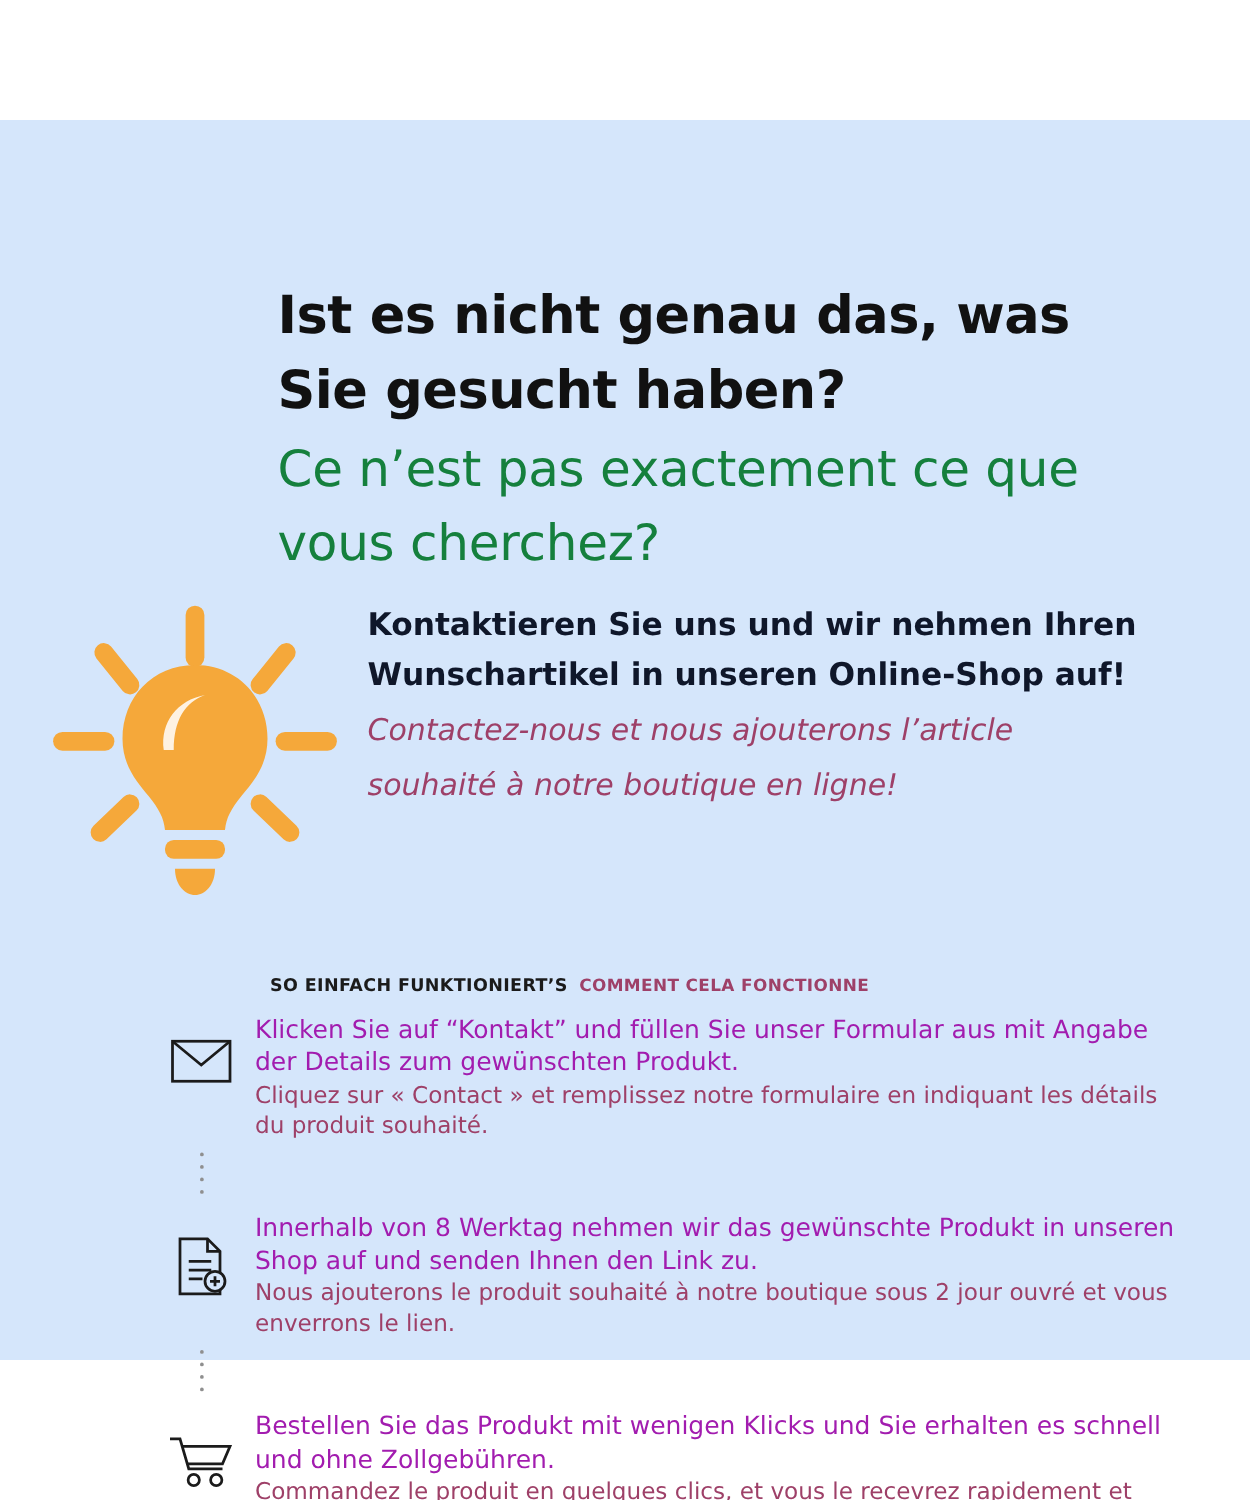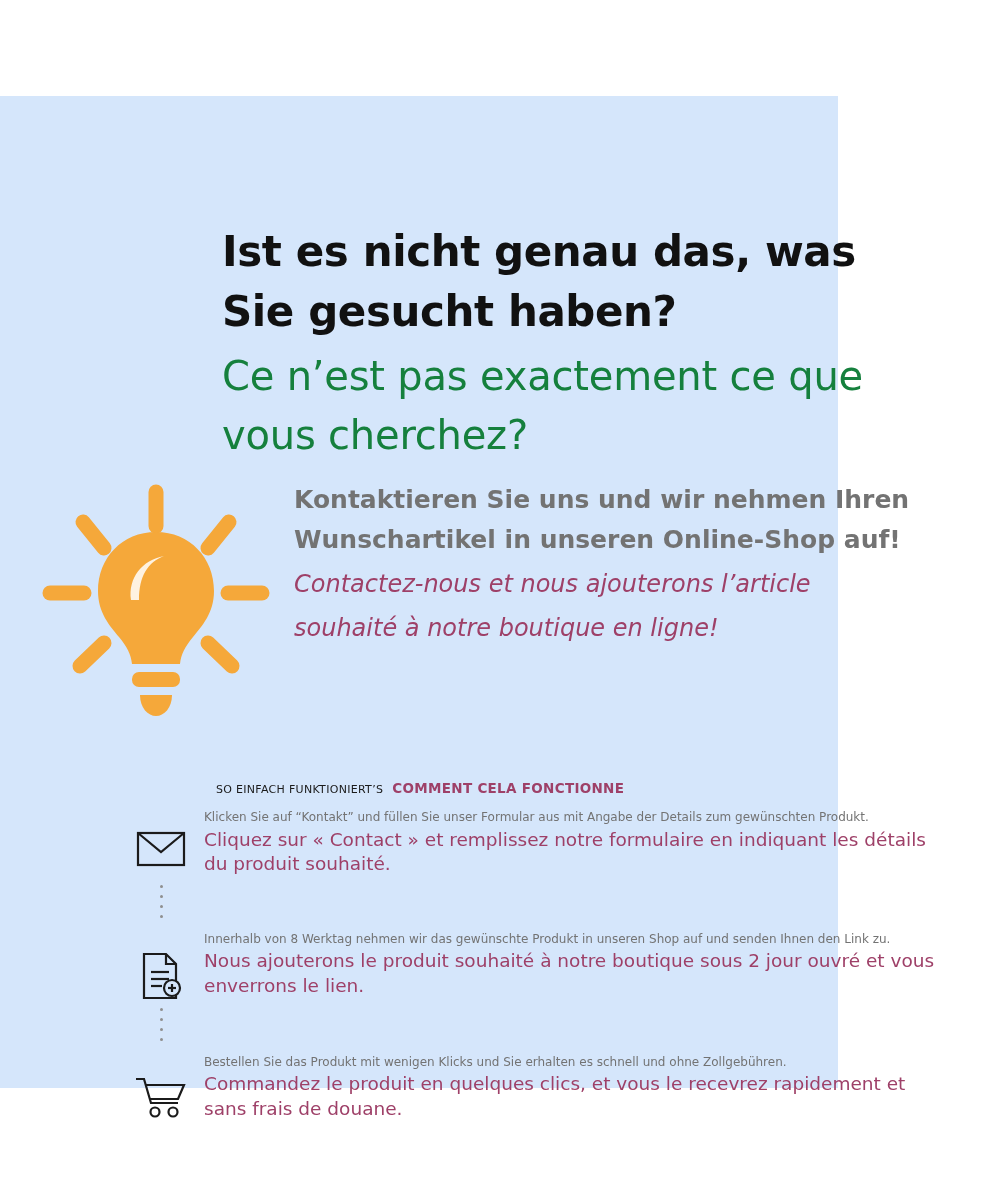--- a/index.html
+++ b/index.html
@@ -10,21 +10,21 @@
     width: 1000px;
     height: 1200px;
     background: #ffffff;
     font-family: "DejaVu Sans", sans-serif;
     overflow: hidden;
   }
   .banner {
     position: absolute;
     left: 0;
     top: 96px;
-    width: 838px;
+    width: 1000px;
     height: 992px;
     background: #d5e6fb;
   }
 
   
   .headline {
     position: absolute;
     left: 222px;
     top: 126px;
     width: 700px;
@@ -48,21 +48,21 @@
   
   .subblock {
     position: absolute;
     left: 294px;
     top: 384px;
     width: 620px;
   }
   .subblock .de {
     font-size: 25px;
     font-weight: bold;
-    color: #737373;
+    color: #0f172a;
     line-height: 1.58;
   }
   .subblock .fr {
     font-size: 24px;
     font-weight: normal;
     color: #9e4068;
     line-height: 1.82;
     margin-top: 4px;
     font-style: italic;
   }
@@ -77,22 +77,22 @@
   }
 
   
   .hiw-title {
     position: absolute;
     left: 216px;
     top: 682px;
     white-space: nowrap;
   }
   .hiw-title .de {
-    font-size: 11px;
-    font-weight: normal;
+    font-size: 14px;
+    font-weight: bold;
     color: #1b1b1b;
     letter-spacing: 0.3px;
   }
   .hiw-title .fr {
     font-size: 13.5px;
     font-weight: bold;
     color: #9e4068;
     letter-spacing: 0.3px;
     margin-left: 4px;
   }
@@ -112,22 +112,22 @@
     width: 86px;
     min-width: 86px;
     padding-top: 26px;
     display: flex;
     justify-content: center;
   }
   .step-text {
     padding-top: 6px;
   }
   .step-text .de {
-    font-size: 12px;
-    color: #737373;
+    font-size: 20px;
+    color: #a21caf;
     line-height: 1.32;
   }
   .step-text .fr {
     font-size: 18.5px;
     font-weight: normal;
     color: #9e4068;
     line-height: 1.32;
     margin-top: 2px;
   }
   .dots {

